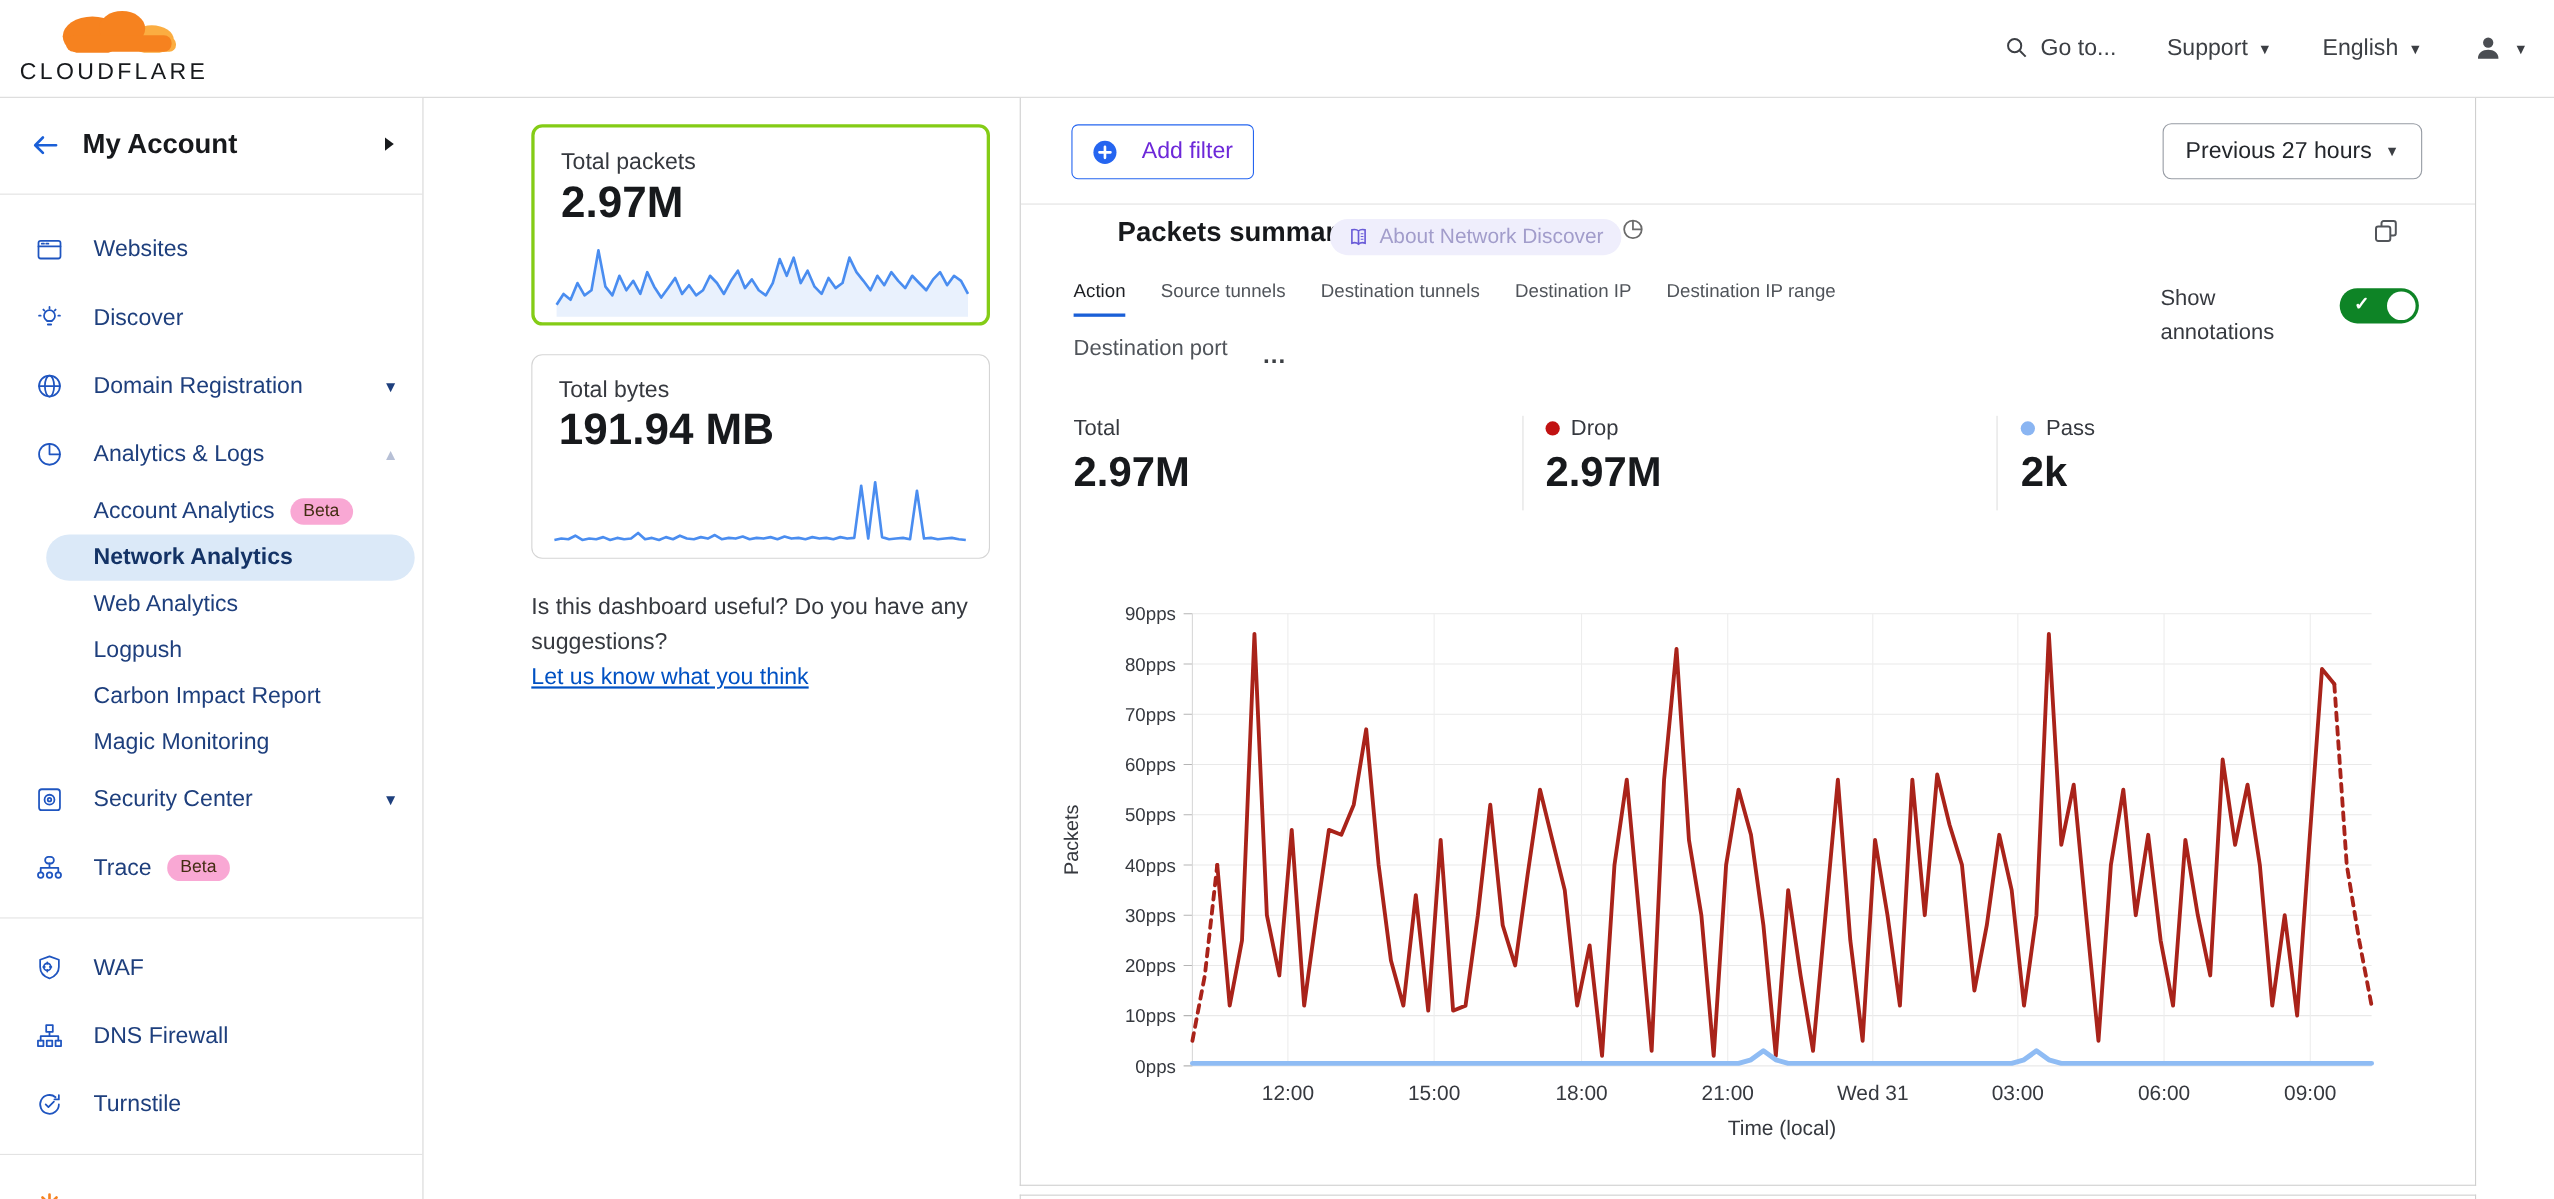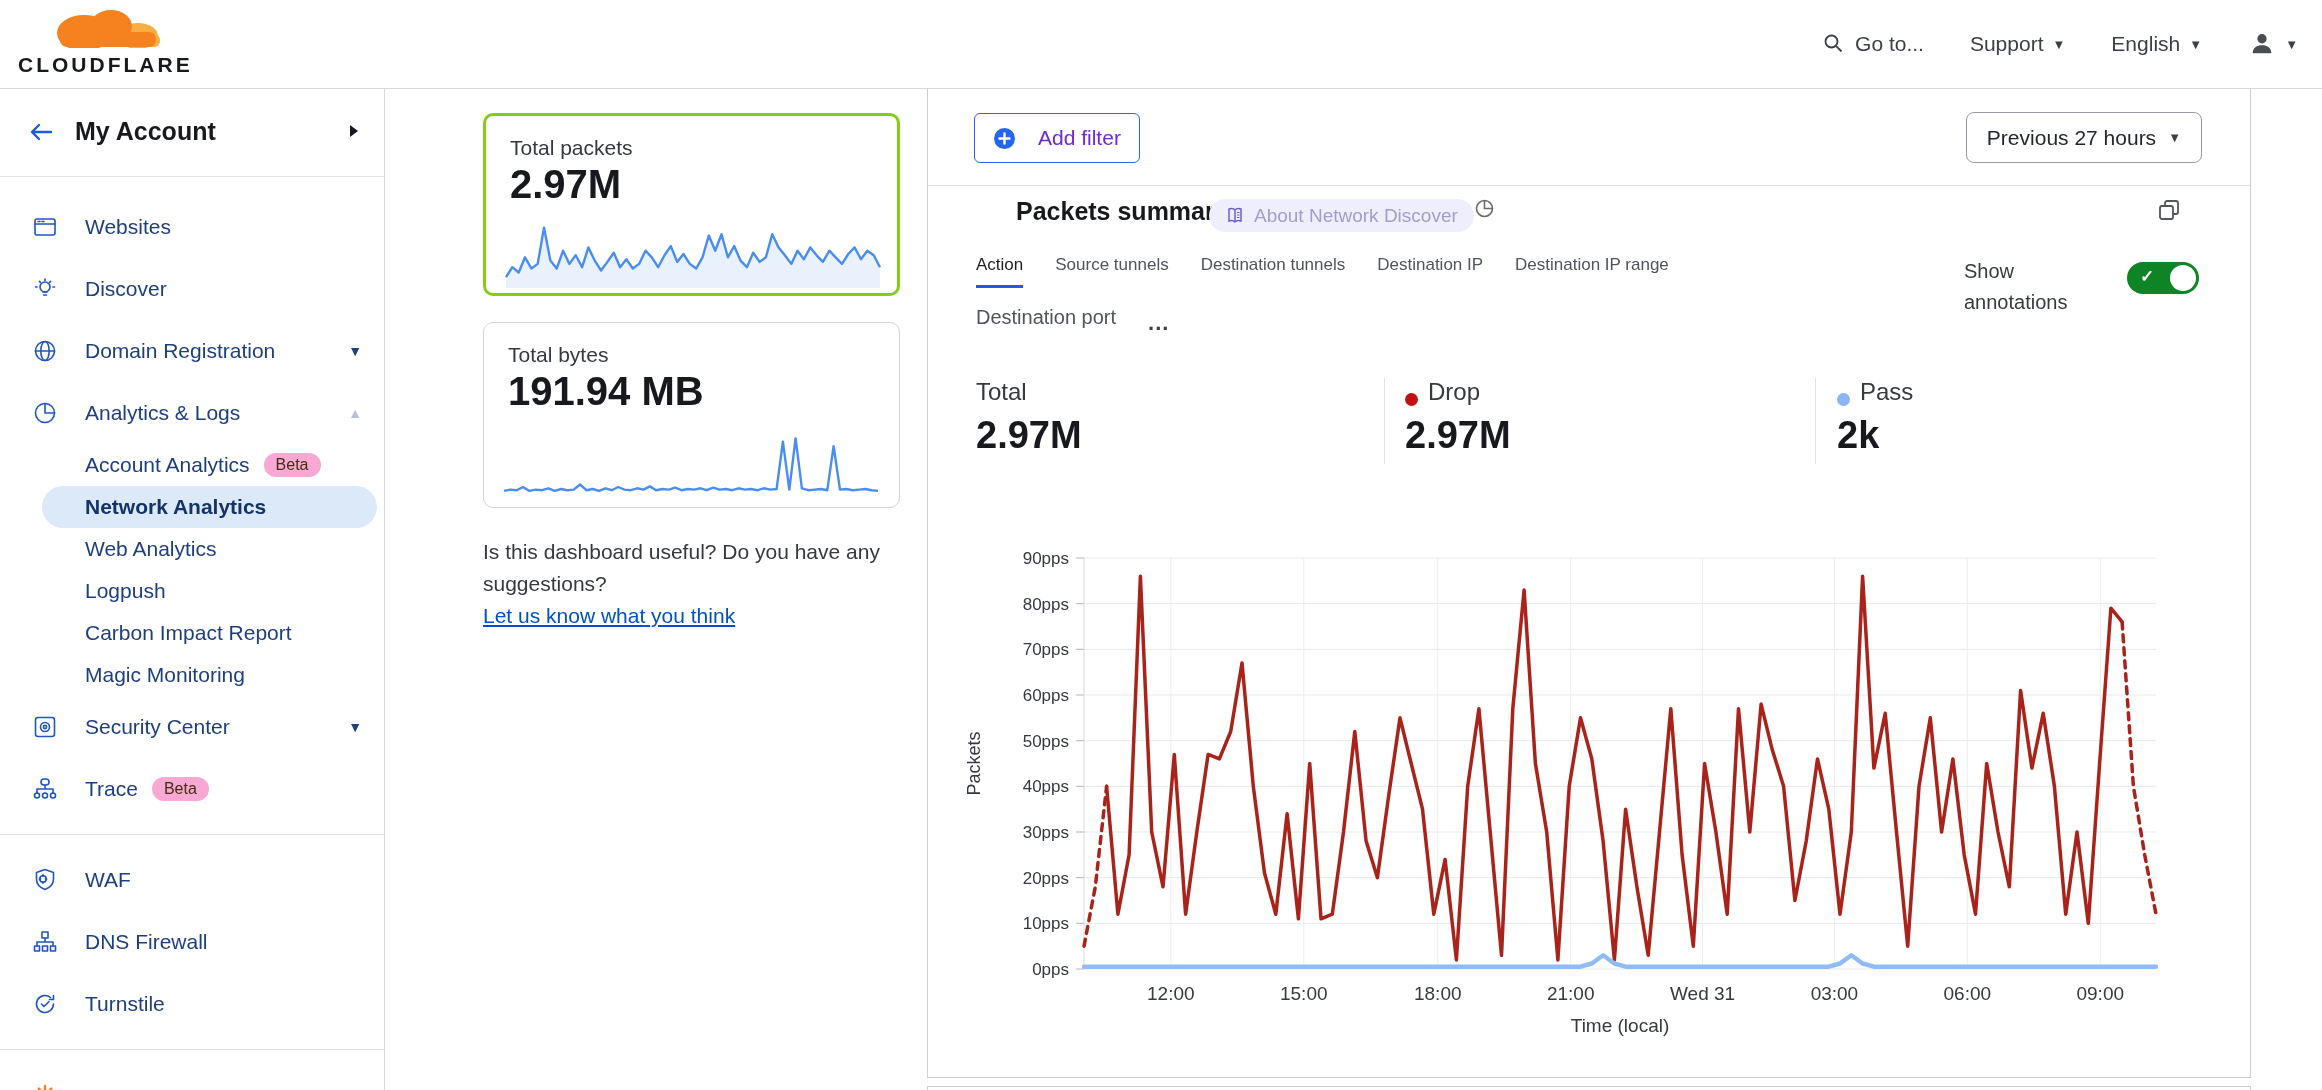--- a/index.html
+++ b/index.html
@@ -4,21 +4,21 @@
 <style>
   * { margin:0; padding:0; box-sizing:border-box; }
   html,body { width:2322px; height:1090px; overflow:hidden; background:#fff;
     font-family:"Liberation Sans", sans-serif; color:#202225; }
   .abs { position:absolute; }
 
   
   #topnav { position:absolute; left:0; top:0; width:2322px; height:89px; background:#fff;
     border-bottom:1px solid #d8d8d8; }
   #logo { position:absolute; left:18px; top:6px; width:180px; cursor:pointer; }
-  #logo .logotext { font-size:21px; font-weight:bold; letter-spacing:3px; color:#17191c; margin-top:1px; }
+  #logo .logotext { font-size:21px; font-weight:normal; letter-spacing:3px; color:#17191c; margin-top:1px; }
   #nav-right { position:absolute; right:24px; top:0; height:88px; display:flex; align-items:center; gap:46px;
     font-size:21px; color:#3c3f44; }
   .navitem { display:flex; align-items:center; gap:9px; cursor:pointer; }
   .caret { font-size:13px; color:#3c3f44; }
 
   
   #sidebar { position:absolute; left:0; top:89px; width:385px; height:1001px; background:#fff;
     border-right:1px solid #d8d8d8; }
   #acct-header { position:relative; height:88px; border-bottom:1px solid #e2e2e2; }
   #acct-title { position:absolute; left:75px; top:28px; font-size:25px; font-weight:bold; color:#17191c; }
@@ -67,21 +67,21 @@
   .tab.active { color:#1d1f23; border-bottom:3px solid #1a5fd7; }
   #more-tabs { font-size:22px; font-weight:bold; color:#3c3f44; letter-spacing:1px; cursor:pointer; line-height:10px; }
   #show-annot { position:absolute; left:1036px; top:167px; width:150px; font-size:20px; color:#36393f; line-height:31px; }
   #toggle { position:absolute; left:1199px; top:173px; width:72px; height:32px; background:#0e8426;
     border-radius:16px; cursor:pointer; }
   #toggle .knob { position:absolute; right:3px; top:3px; width:26px; height:26px; background:#fff; border-radius:50%; }
   #toggle .chk { position:absolute; left:13px; top:4px; color:#fff; font-size:17px; font-weight:bold; }
 
   #stats-row { position:absolute; left:0; top:289px; width:100%; height:90px; }
   .stat { position:absolute; top:0; }
-  .stat .shead { display:flex; align-items:flex-end; gap:10px; font-size:24px; color:#36393f; }
+  .stat .shead { display:flex; align-items:center; gap:10px; font-size:20px; color:#36393f; }
   .stat .sdot { width:13px; height:13px; border-radius:50%; }
   .stat .sval { margin-top:8px; font-size:38px; font-weight:bold; color:#17191c; }
   .statdiv { position:absolute; top:0; width:1px; height:86px; background:#e0e0e0; }
 
   #main-chart { position:absolute; left:0; top:451px; }
   #main-chart text.tick  { font-size:17px; fill:#36393f; }
   #main-chart text.xtick { font-size:19px; fill:#36393f; }
   #main-chart text.xtitle{ font-size:19px; fill:#36393f; }
   #main-chart text.ytitle{ font-size:18px; fill:#36393f; }
 

